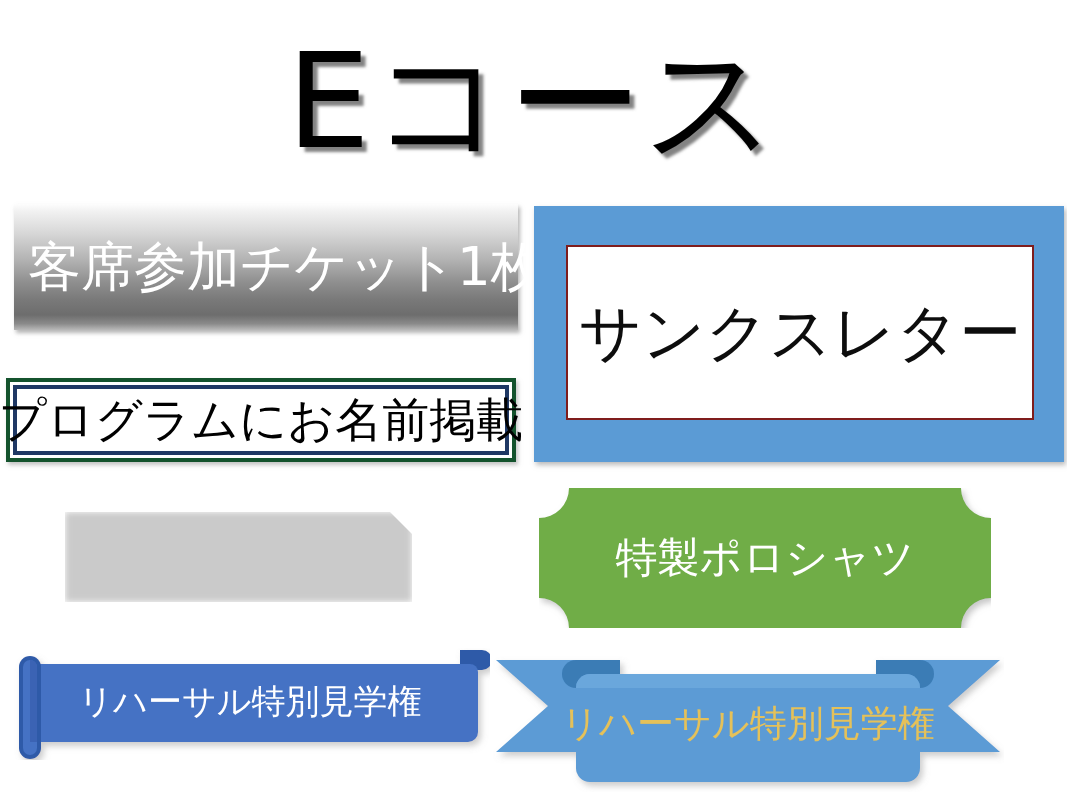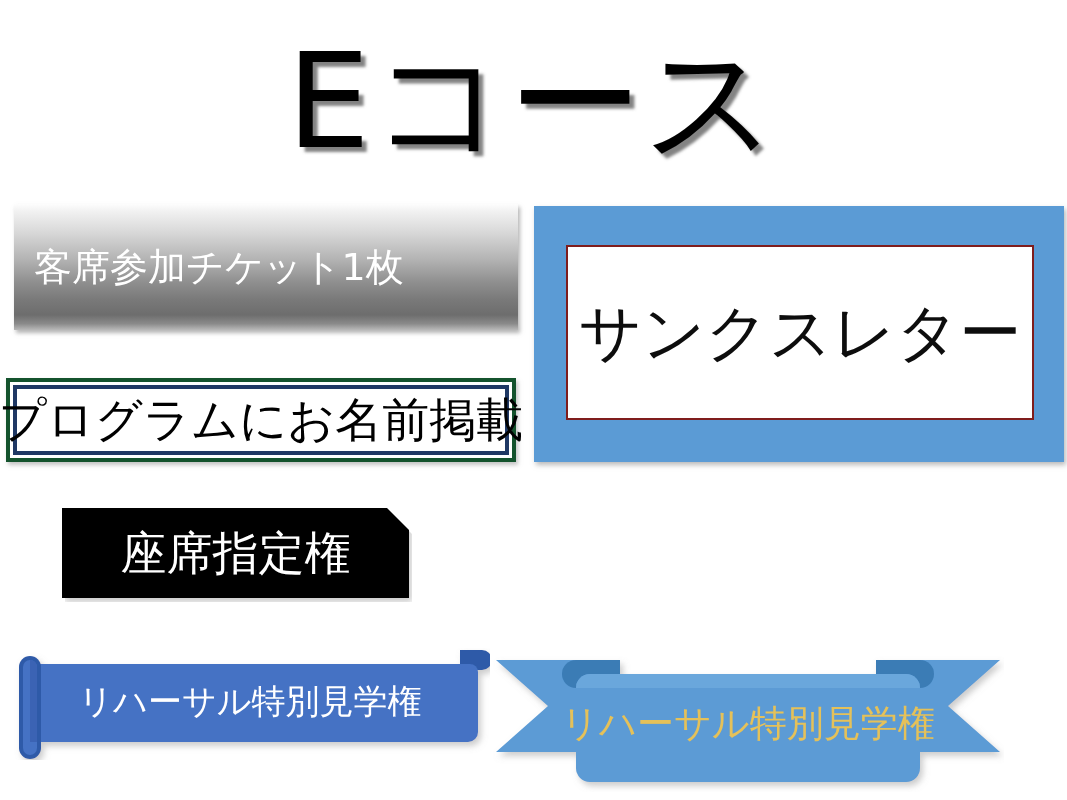--- a/index.html
+++ b/index.html
@@ -56,25 +56,25 @@
         #797979 76%,
         #6d6d6d 88%,
         #8a8a8a 95%,
         #b9b9b9 100%);
     box-shadow: 2px 3px 4px rgba(120,120,120,0.55);
     display: flex;
     align-items: center;
     justify-content: flex-start;
   }
   .ticket-bar .label {
-    font-size: 38px;
+    font-size: 53px;
     line-height: 56px;
     color: #ffffff;
     white-space: nowrap;
-    padding-left: 20px;
+    padding-left: 14px;
     font-family: "DejaVu Sans", "Liberation Sans", sans-serif;
   }
 
   
   .program-box {
     position: absolute;
     left: 6px;
     top: 378px;
     width: 510px;
     height: 84px;
@@ -256,24 +256,40 @@
     </div>
   </div>
 
   <div class="program-box">
     <div class="inner-frame">
       <span class="label">プログラムにお名前掲載</span>
     </div>
   </div>
 
   <div class="seat-box-shadow"></div>
-  <div class="seat-box">
-    <span class="label">座席指定権</span>
-  </div>
-
+
+  <div class="plaque">
+    <svg width="452" height="140" viewBox="0 0 452 140">
+      <defs>
+        <filter id="plaqShadow" x="-12%" y="-18%" width="130%" height="140%">
+          <feDropShadow dx="3" dy="4" stdDeviation="3" flood-color="#9a9a9a" flood-opacity="0.55"></feDropShadow>
+        </filter>
+      </defs>
+      <path filter="url(#plaqShadow)" fill="#70AD47" d="
+        M 30 0 L 422 0
+        A 30 30 0 0 0 452 30
+        L 452 110
+        A 30 30 0 0 0 422 140
+        L 30 140
+        A 30 30 0 0 0 0 110
+        L 0 30
+        A 30 30 0 0 0 30 0 Z"></path>
+    </svg>
+    <span class="label">特製ポロシャツ</span>
+  </div>
 
   <div class="scroll-banner">
     <svg width="482" height="112" viewBox="0 0 482 112">
       <defs>
         <filter id="scrShadow" x="-10%" y="-14%" width="126%" height="138%">
           <feDropShadow dx="3" dy="4" stdDeviation="3" flood-color="#9a9a9a" flood-opacity="0.5"></feDropShadow>
         </filter>
       </defs>
       <g filter="url(#scrShadow)">
 

